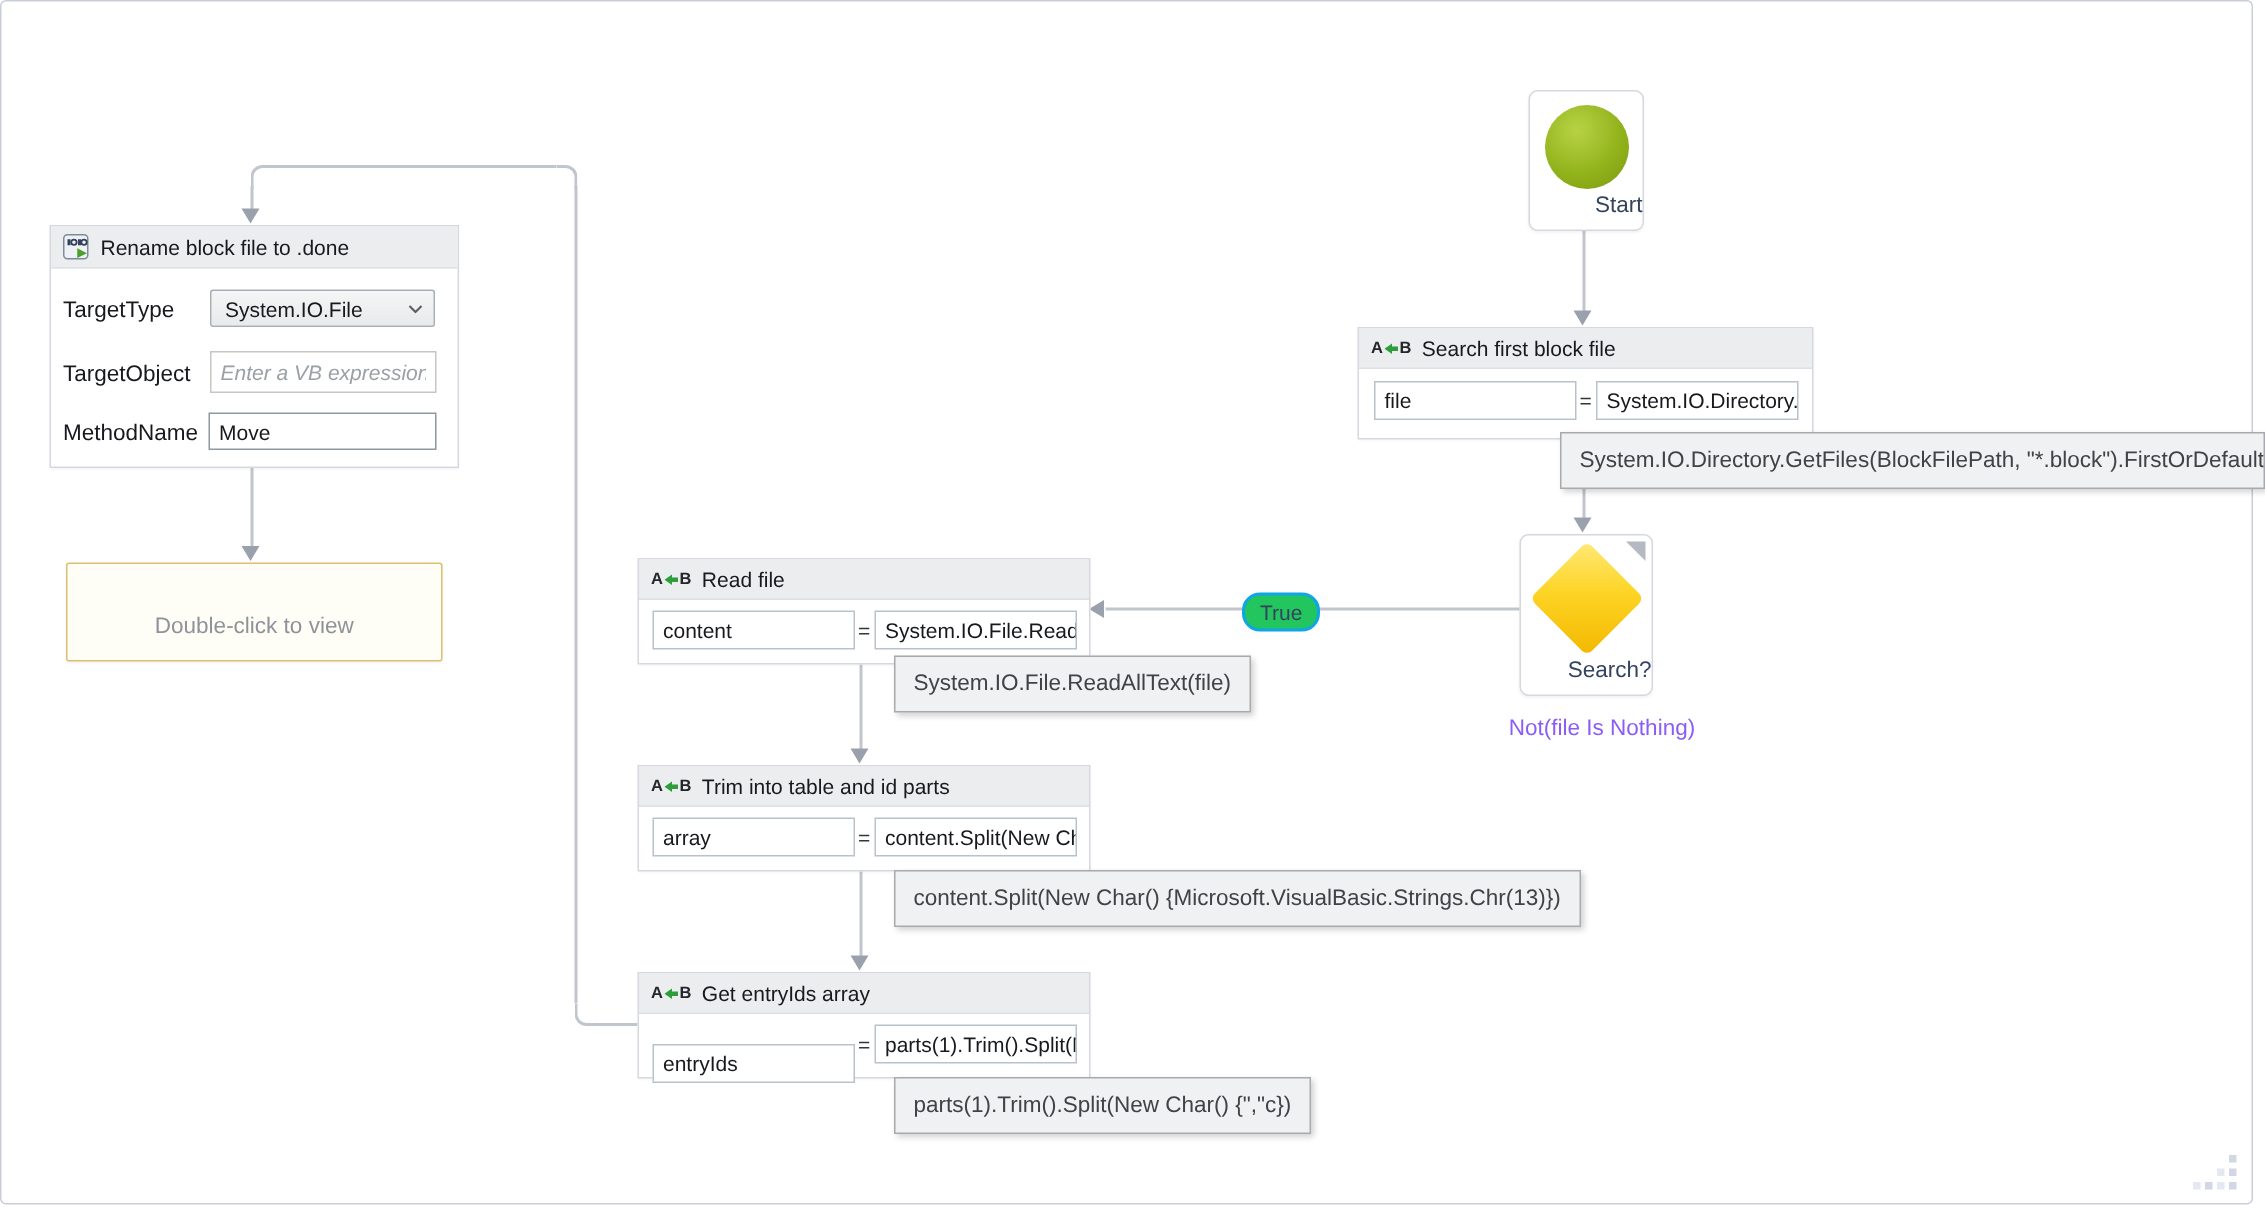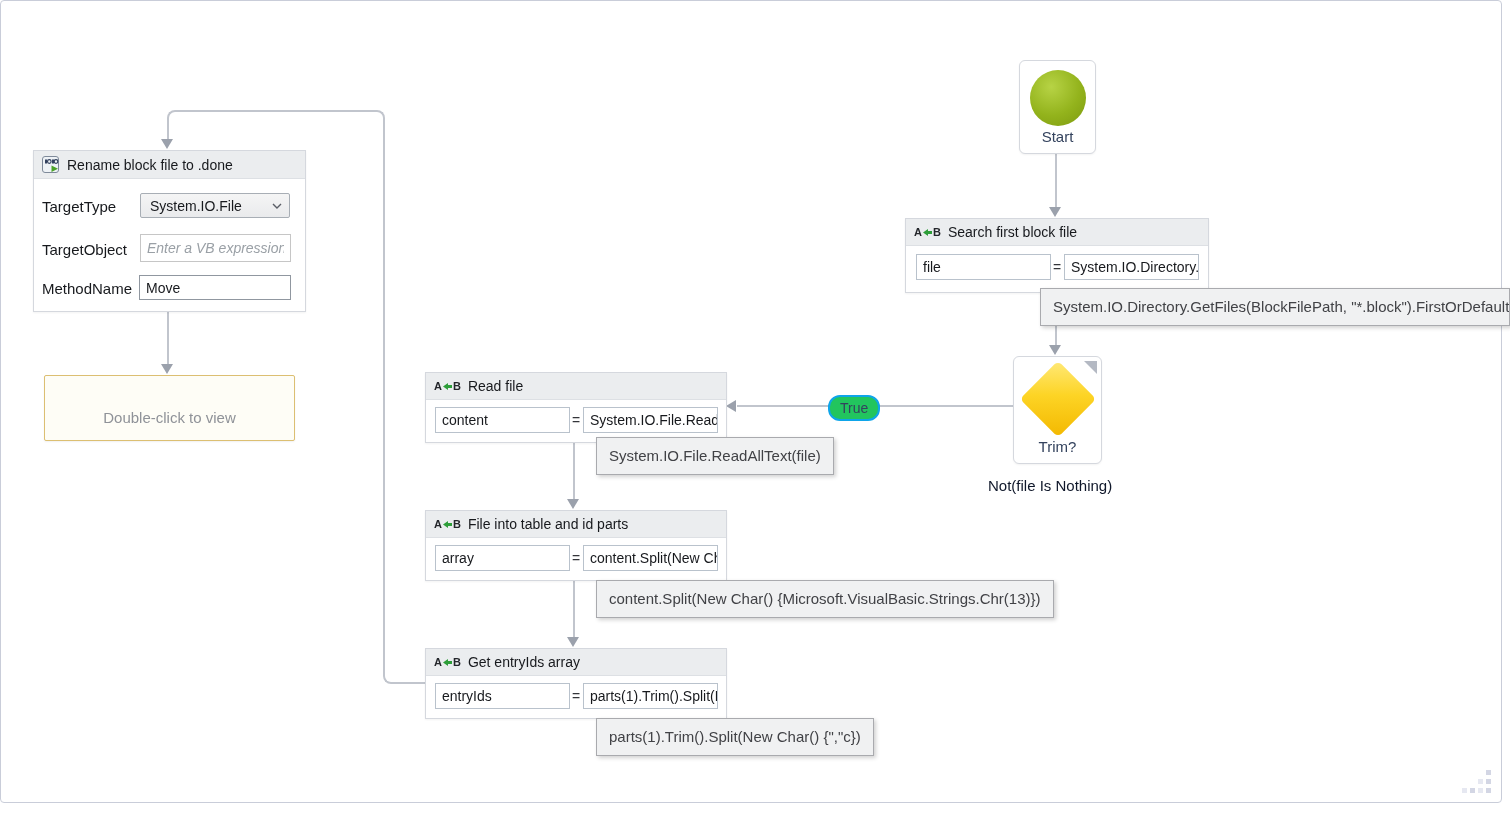--- a/index.html
+++ b/index.html
@@ -21,28 +21,28 @@
   
   .node{position:absolute;background:#fff;border:1px solid #d5d8de;box-shadow:0 1px 2px rgba(0,0,0,.05);z-index:2;}
   .rounded{border-radius:6px;}
   .hdr{display:flex;align-items:center;gap:7px;height:26px;background:#ebedef;
        border-bottom:1px solid #dde0e4;padding-left:8px;overflow:hidden;}
   .hdr .ttl{font-size:14px;color:#17191d;white-space:nowrap;}
   .ab{display:inline-flex;align-items:center;font-weight:bold;font-size:11px;color:#24262b;line-height:1;}
   .tb{position:absolute;background:#fff;border:1px solid #b9c2cc;font-size:14px;line-height:24px;
       height:24px;padding:0 6px;overflow:hidden;white-space:nowrap;color:#17191d;}
   .eq{position:absolute;font-size:14px;color:#33353a;}
-  .nodelabel{position:absolute;left:0;right:0;text-align:center;font-size:15px;color:#34435e;}
+  .nodelabel{position:absolute;left:0;right:0;text-align:right;font-size:15px;color:#34435e;}
   
   .tip{position:absolute;z-index:6;background:#f0f1f2;border:1px solid #a9aaae;color:#414246;
        font-size:15px;height:36px;line-height:36px;padding:0 12px;white-space:nowrap;
        box-shadow:2px 2px 4px rgba(0,0,0,.18);overflow:hidden;}
   .pill{position:absolute;z-index:3;background:#22c55e;border:2px solid #0ea5e9;border-radius:12px;
         height:22px;line-height:22px;padding:0 10px;font-size:14px;color:#34435e;}
-  .freelabel{position:absolute;z-index:2;font-size:15px;color:#0f172a;text-align:left;}
+  .freelabel{position:absolute;z-index:2;font-size:15px;color:#8b5cf6;text-align:center;}
   
   .rn-label{position:absolute;font-size:15px;color:#17191d;}
   .dd{position:absolute;background:linear-gradient(#f5f5f5,#e9eaec);border:1px solid #a8aeb5;
       border-radius:2px;font-size:14px;color:#17191d;display:flex;align-items:center;
       padding-left:9px;box-sizing:border-box;}
   .dd svg{position:absolute;right:7px;top:50%;margin-top:-3px;}
   input.rn-in{position:absolute;border:1px solid #c6c6c6;font-family:"Liberation Sans",sans-serif;
       font-size:14px;color:#17191d;padding:0 6px;box-sizing:border-box;outline:none;background:#fff;}
   input.rn-in::placeholder{color:#9aa0a6;font-style:italic;}
   input.method{border:1px solid #9097a0;}
@@ -116,21 +116,21 @@
     </div>
     <div class="tb" style="left:10px;top:35px;width:121px">file</div>
     <span class="eq" style="left:147px;top:40px">=</span>
     <div class="tb" style="left:158px;top:35px;width:121px">System.IO.Directory.GetFiles(BlockFilePath, "*.block").FirstOrDefault()</div>
   </div>
   <div class="tip" style="left:1040px;top:288px;max-width:444px">System.IO.Directory.GetFiles(BlockFilePath, "*.block").FirstOrDefault()</div>
 
   <div class="node rounded" style="left:1013px;top:356px;width:87px;height:106px">
     <div class="diamond"></div>
     <div class="fold"></div>
-    <div class="nodelabel" style="bottom:8px">Trim?</div>
+    <div class="nodelabel" style="bottom:8px">Search?</div>
   </div>
   <div class="freelabel" style="left:988px;top:477px;width:160px">Not(file Is Nothing)</div>
   <div class="pill" style="left:828px;top:395px">True</div>
 
   <div class="node" style="left:425px;top:372px;width:300px;height:69px">
     <div class="hdr">
       <span class="ab">
         <span>A</span>
         <svg width="9" height="9" style="margin:0 1px">
             <polygon points="0,4.5 5,1 5,3 9,3 9,6 5,6 5,8" fill="#2e9e3a"></polygon>
@@ -147,40 +147,40 @@
 
   <div class="node" style="left:425px;top:510px;width:300px;height:69px">
     <div class="hdr">
       <span class="ab">
         <span>A</span>
         <svg width="9" height="9" style="margin:0 1px">
             <polygon points="0,4.5 5,1 5,3 9,3 9,6 5,6 5,8" fill="#2e9e3a"></polygon>
           </svg>
         <span>B</span>
       </span>
-      <span class="ttl">File into table and id parts</span>
+      <span class="ttl">Trim into table and id parts</span>
     </div>
     <div class="tb" style="left:9px;top:34px;width:121px">array</div>
     <span class="eq" style="left:146px;top:39px">=</span>
     <div class="tb" style="left:157px;top:34px;width:121px">content.Split(New Char() {Microsoft.VisualBasic.Strings.Chr(13)})</div>
   </div>
   <div class="tip" style="left:596px;top:580px">content.Split(New Char() {Microsoft.VisualBasic.Strings.Chr(13)})</div>
 
   <div class="node" style="left:425px;top:648px;width:300px;height:69px">
     <div class="hdr">
       <span class="ab">
         <span>A</span>
         <svg width="9" height="9" style="margin:0 1px">
             <polygon points="0,4.5 5,1 5,3 9,3 9,6 5,6 5,8" fill="#2e9e3a"></polygon>
           </svg>
         <span>B</span>
       </span>
       <span class="ttl">Get entryIds array</span>
     </div>
-    <div class="tb" style="left:9px;top:34px;width:121px">entryIds</div>
+    <div class="tb" style="left:9px;top:47px;width:121px">entryIds</div>
     <span class="eq" style="left:146px;top:39px">=</span>
     <div class="tb" style="left:157px;top:34px;width:121px">parts(1).Trim().Split(New Char() {","c})</div>
   </div>
   <div class="tip" style="left:596px;top:718px">parts(1).Trim().Split(New Char() {","c})</div>
 
   <div class="node" style="left:33px;top:150px;width:271px;height:160px">
     <div class="hdr" style="height:27px">
       <svg width="18" height="18">
         <rect x="0.5" y="0.5" width="16" height="16" rx="2.5" fill="#eef2f6" stroke="#7f8a9a"></rect>
         <rect x="3" y="3.5" width="2" height="4" fill="#33415e"></rect>

